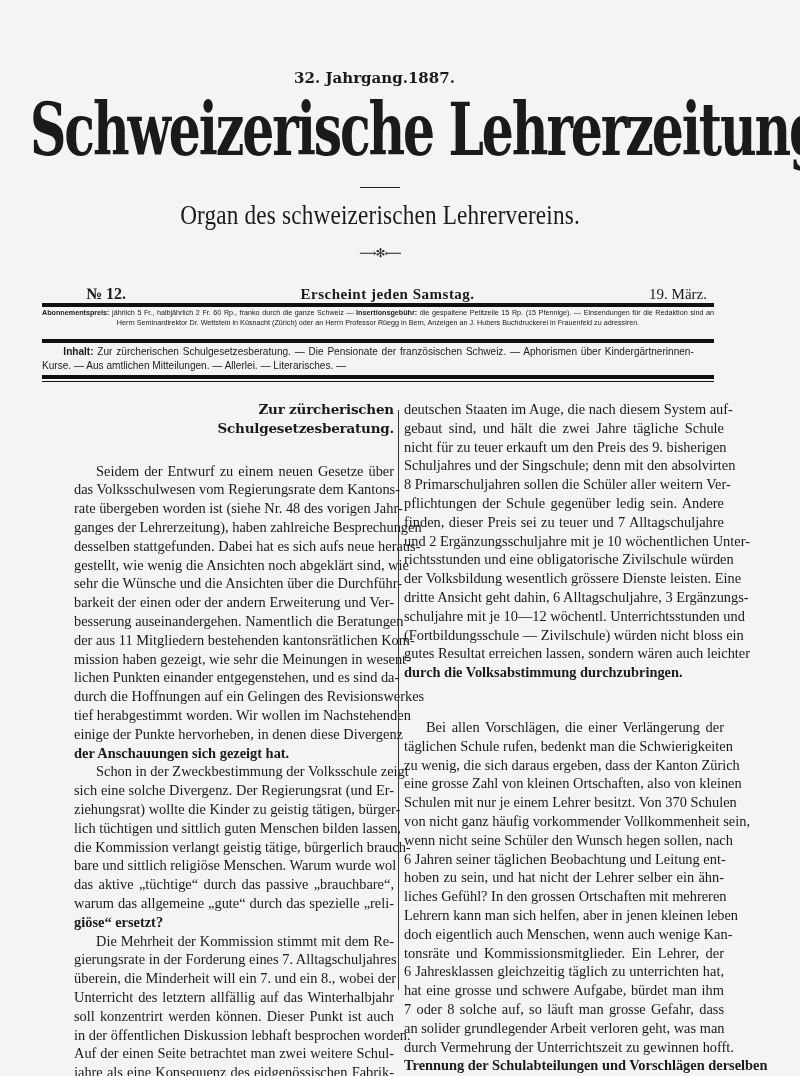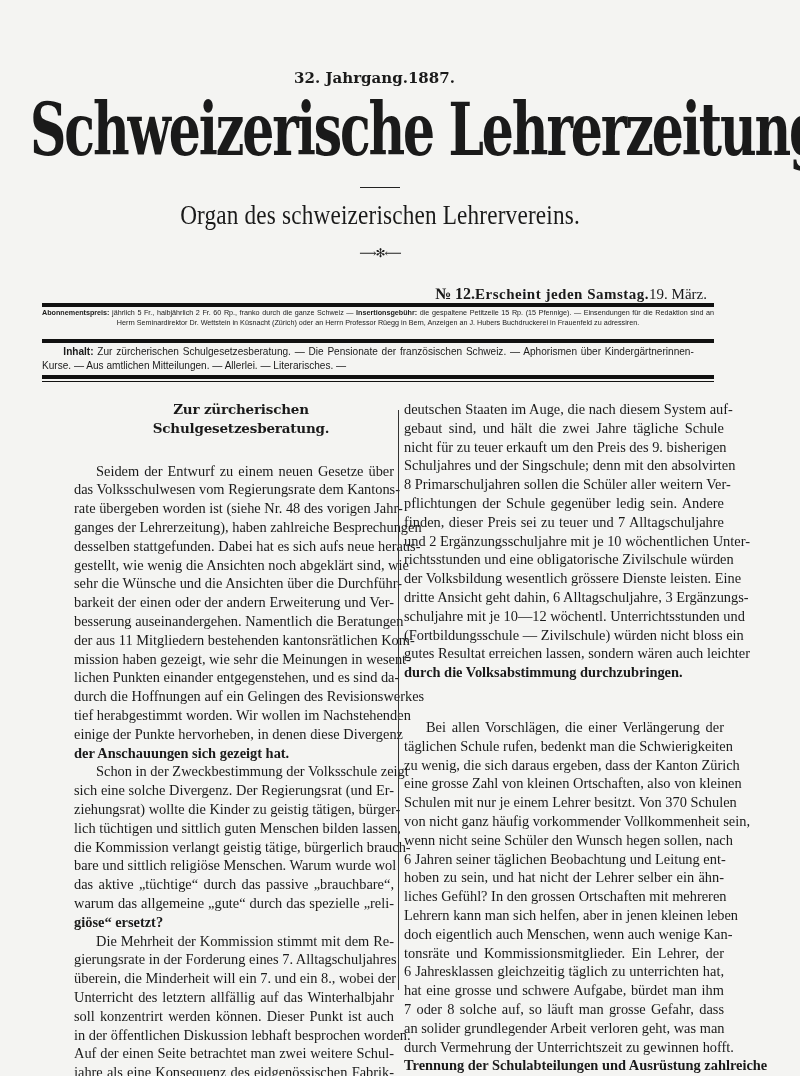--- a/index.html
+++ b/index.html
@@ -31,21 +31,21 @@
     position: absolute; top: 200px; left: 0; width: 760px; text-align: center;
     font-family: "Liberation Serif", serif; font-size: 27px; letter-spacing: 0.2px;
     transform: scaleX(0.86); transform-origin: center;
   }
   .ornament {
     position: absolute; top: 246px; left: 330px; width: 100px; text-align: center;
     font-size: 12px; letter-spacing: -1px;
   }
   .issue-line {
     position: absolute; top: 285px; left: 42px; right: 93px;
-    display: flex; justify-content: flex-end; align-items: baseline;
+    display: flex; justify-content: space-between; align-items: baseline;
     font-family: "Liberation Serif", serif; font-size: 15px; margin-left: 44px;
   }
   .issue-line .num { font-weight: bold; font-size: 16px; }
   .issue-line .center { font-weight: bold; letter-spacing: 0.5px; }
   .rule-thick { position: absolute; left: 42px; right: 86px; height: 4px; background: #111; }
   .rule-thin { position: absolute; left: 42px; right: 86px; height: 1px; background: #111; }
   .subscription {
     position: absolute; top: 308px; left: 42px; right: 86px;
     font-family: "Liberation Sans", sans-serif; font-size: 7.2px; line-height: 9.5px;
     text-align: justify; text-align-last: center;
@@ -62,21 +62,21 @@
     position: absolute; top: 400px;
     font-family: "Liberation Serif", serif; font-size: 14.4px; line-height: 18.8px;
     text-align: justify;
   }
   .col-left { left: 74px; width: 320px; }
   .col-right { left: 404px; width: 320px; }
   .col-divider { position: absolute; left: 398px; top: 410px; width: 1px; height: 580px; background: #333; }
   .col p { margin: 0; }
   .article-title {
     font-family: "DejaVu Serif", serif; font-weight: bold; font-size: 13.5px;
-    text-align: center; margin: 0 0 4px 14px; letter-spacing: -0.2px;
+    text-align: right; margin: 0 0 4px 14px; letter-spacing: -0.2px;
   }
   .line { display: block; white-space: nowrap; text-align-last: justify; text-align: justify; }
   .line.last { text-align-last: left; font-weight: bold; }
 </style>
 </head>
 <body>
 
 <div class="page">
 
   <div class="top-meta">
@@ -194,18 +194,18 @@
           <span class="line">hoben zu sein, und hat nicht der Lehrer selber ein ähn-</span>
           <span class="line">liches Gefühl? In den grossen Ortschaften mit mehreren</span>
           <span class="line">Lehrern kann man sich helfen, aber in jenen kleinen leben</span>
           <span class="line">doch eigentlich auch Menschen, wenn auch wenige Kan-</span>
           <span class="line">tonsräte und Kommissionsmitglieder. Ein Lehrer, der</span>
           <span class="line">6 Jahresklassen gleichzeitig täglich zu unterrichten hat,</span>
           <span class="line">hat eine grosse und schwere Aufgabe, bürdet man ihm</span>
           <span class="line">7 oder 8 solche auf, so läuft man grosse Gefahr, dass</span>
           <span class="line">an solider grundlegender Arbeit verloren geht, was man</span>
           <span class="line">durch Vermehrung der Unterrichtszeit zu gewinnen hofft.</span>
-          <span class="line last">Trennung der Schulabteilungen und Ausrüstung zahlreiche</span>
+          <span class="line last">Trennung der Schulabteilungen und Vorschlägen derselben</span>
         </p>
       </div>
   </div>
 
 </div>
 
 </body></html>

